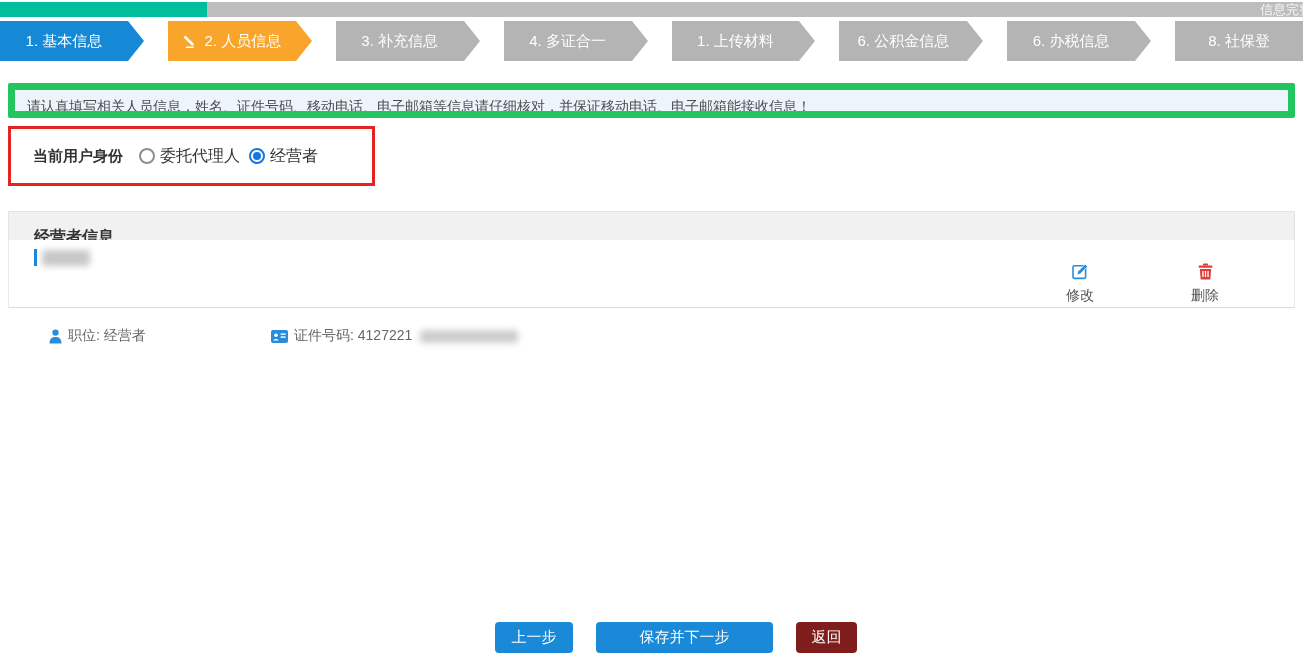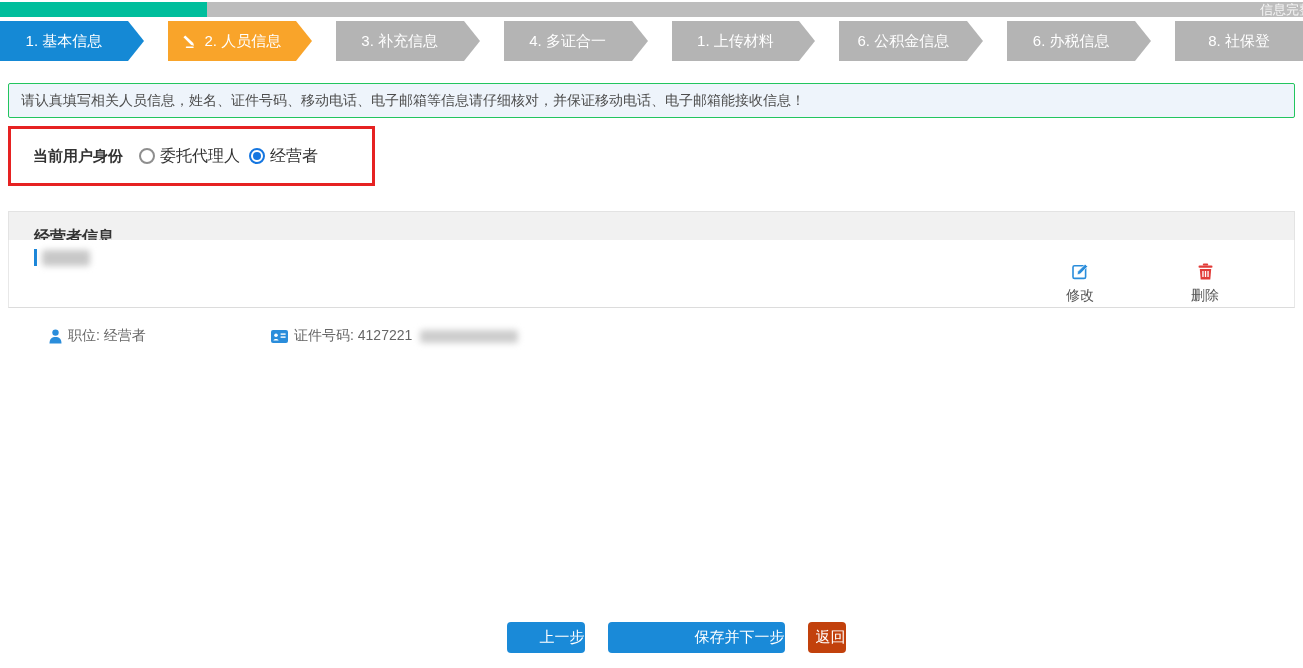--- a/index.html
+++ b/index.html
@@ -24,21 +24,21 @@
                   border-left:16px solid var(--c,#b4b4b4); }
   .step:nth-child(1){z-index:8} .step:nth-child(2){z-index:7} .step:nth-child(3){z-index:6}
   .step:nth-child(4){z-index:5} .step:nth-child(5){z-index:4} .step:nth-child(6){z-index:3}
   .step:nth-child(7){z-index:2} .step:nth-child(8){z-index:1}
   .step.done   { --c:#1589d5; }
   .step.active { --c:#f9a42a; }
   .pencil { transform:scaleX(-1); display:block; }
 
   
   .banner { position:absolute; top:83px; left:8px; width:1287px; height:35px;
-            background:#eef4fb; border:1px solid #22c55e; border-radius:2px;
+            background:#eef4fb; border:7px solid #22c55e; border-radius:2px;
             line-height:33px; padding-left:12px; font-size:14px; color:#4d4d4d; white-space:nowrap; overflow:hidden; }
 
   
   .identity-box { position:absolute; top:126px; left:8px; width:367px; height:60px;
                   border:3px solid #e62222; display:flex; align-items:center; padding-left:22px; }
   .identity-label { font-size:15px; font-weight:bold; color:#333; margin-right:7px; white-space:nowrap; }
   .radio-option { display:flex; align-items:center; gap:5px; margin-left:9px; cursor:pointer; }
   .radio-option span.opt-label { font-size:16px; color:#333; white-space:nowrap; }
   .radio { width:16px; height:16px; border-radius:50%; border:2px solid #8e8e8e; background:#fff; flex:0 0 16px; }
   .radio.checked { border:2px solid #1576e0; position:relative; }
@@ -59,25 +59,25 @@
   .id-group  { left:262px; }
   .id-blur { width:98px; height:13px; background:#cdcdcd; border-radius:3px; filter:blur(3px); margin-left:2px; }
   .card-action { position:absolute; top:23px; display:flex; align-items:center; gap:7px;
                  font-size:14px; color:#555; cursor:pointer; white-space:nowrap;flex-direction:column; }
   .edit-action { left:1057px; }
   .delete-action { left:1182px; }
 
   
   .footer { position:absolute; top:622px; left:0; width:1303px; display:flex; justify-content:center;
             gap:11px; padding-left:37px; }
-  .btn { height:31px; border:none; border-radius:4px; color:#fff; font-size:15px; text-align:right;
+  .btn { height:31px; border:none; border-radius:4px; color:#fff; font-size:15px; text-align:center;
          cursor:pointer; font-family:inherit;margin-left:12px; }
   .btn-prev { width:78px;  background:#1a8ad8; }
   .btn-save { width:177px; background:#1a8ad8; }
-  .btn-back { width:38px;  background:#c2410c; }
+  .btn-back { width:61px;  background:#7f1d1d; }
 </style>
 </head>
 <body>
 
 <div class="screen">
 
   <div class="progress-track">
     <div class="progress-fill"></div>
     <div class="completeness">信息完整</div>
   </div>

